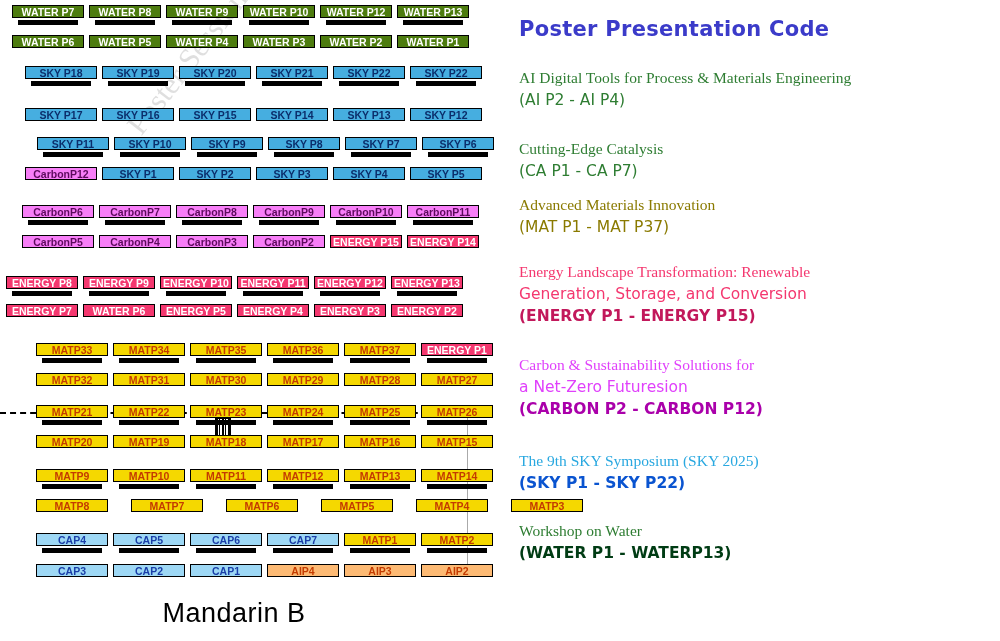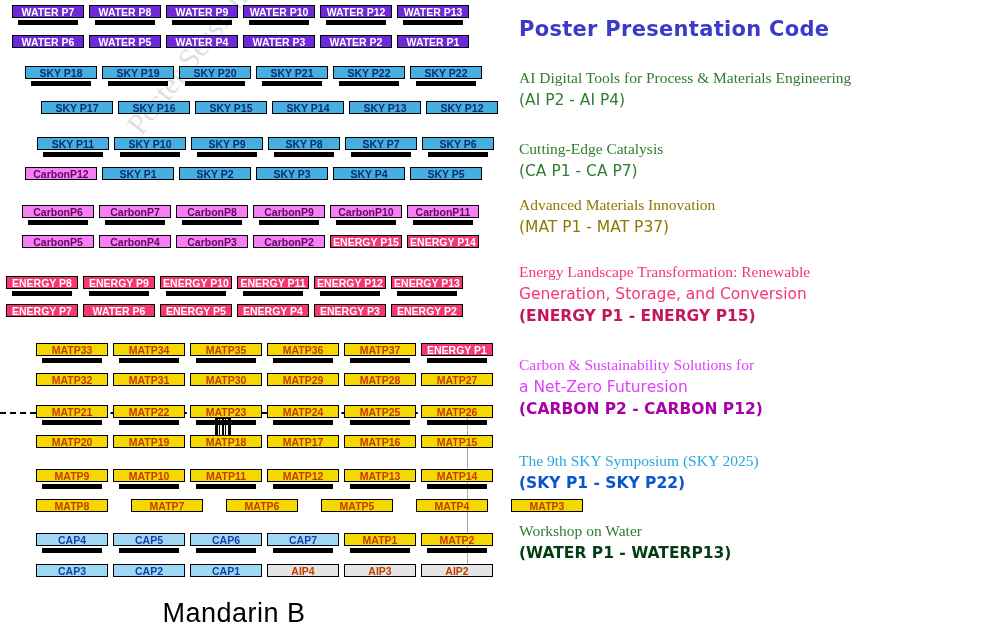--- a/index.html
+++ b/index.html
@@ -55,27 +55,27 @@
   .bar {
     display: block;
     height: 5px;
     background: #000;
     margin: 2px auto 0 auto;
     width: 60px;
   }
   .bar.hidden { visibility: hidden; }
 
   
-  .c-water   { background: #6d28d9; color: #ffffff; }
+  .c-water   { background: #4d7c0f; color: #ffffff; }
   .c-sky     { background: #46aee0; color: #0b2e6b; }
   .c-carbon  { background: #f77ef7; color: #5c0a5c; }
   .c-energy  { background: #f4376f; color: #ffffff; }
   .c-mat     { background: #f5d800; color: #c43b00; }
   .c-cap     { background: #9ed8f5; color: #1a3ea8; }
-  .c-aip     { background: #e5e5e5; color: #c43b00; }
+  .c-aip     { background: #fdba74; color: #c43b00; }
 
   
   .aisle {
     position: absolute;
     left: 0;
     width: 468px;
     border-top: 2px dashed #000;
     height: 0;
   }
   .aisle-v {
@@ -232,21 +232,21 @@
         </div>
         <div class="cell">
           <span class="plabel c-sky">SKY P22</span>
           <span class="bar"></span>
         </div>
         <div class="cell">
           <span class="plabel c-sky">SKY P22</span>
           <span class="bar"></span>
         </div>
       </div>
-      <div class="poster-row" style="left: 25px; top: 101px; margin-left: 16px;">
+      <div class="poster-row" style="left: 25px; top: 108px;">
         <div class="cell">
           <span class="plabel c-sky">SKY P17</span>
           <span class="bar hidden"></span>
         </div>
         <div class="cell">
           <span class="plabel c-sky">SKY P16</span>
           <span class="bar hidden"></span>
         </div>
         <div class="cell">
           <span class="plabel c-sky">SKY P15</span>

